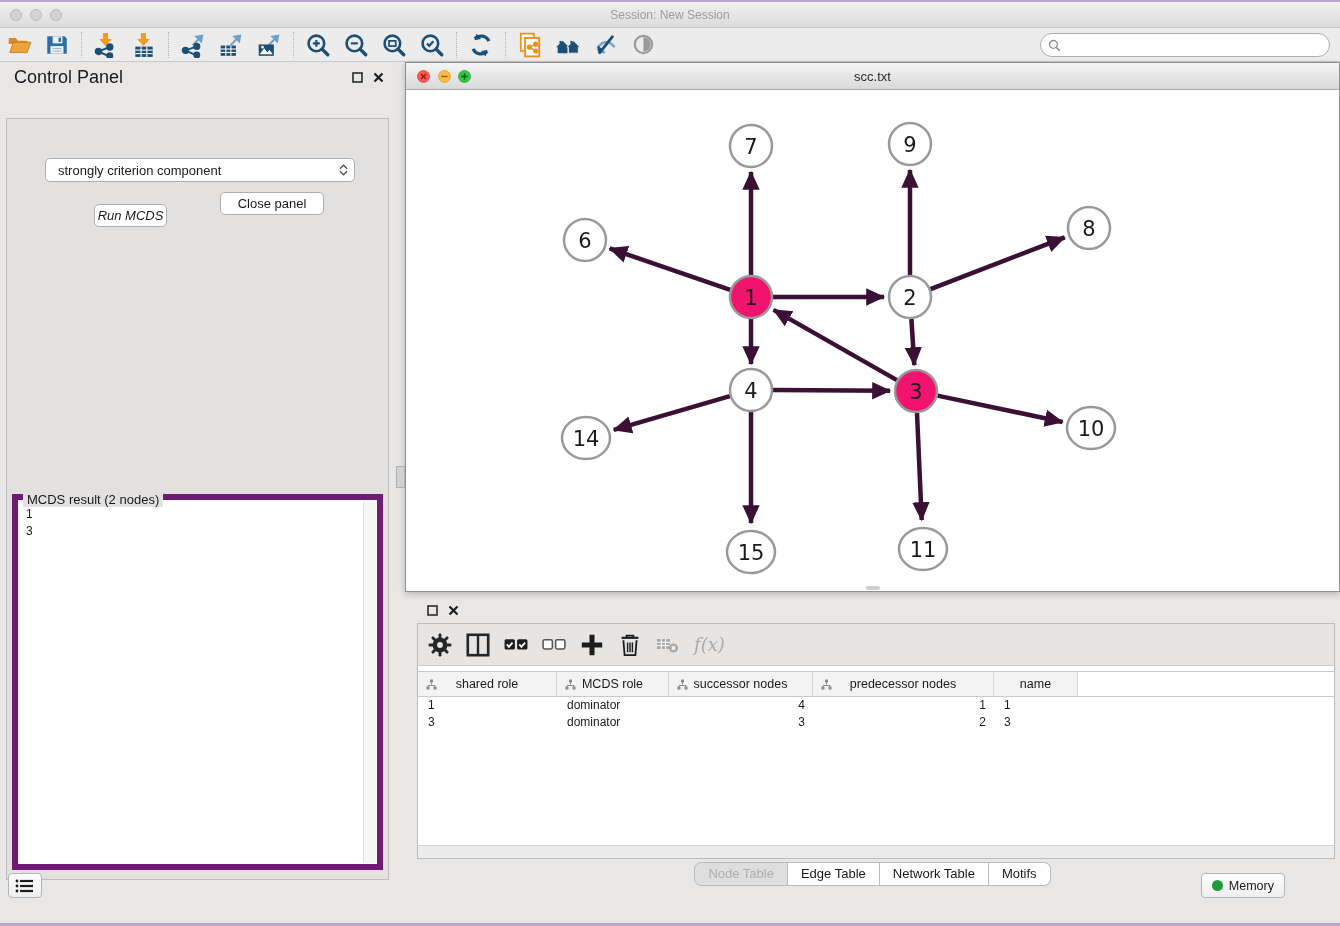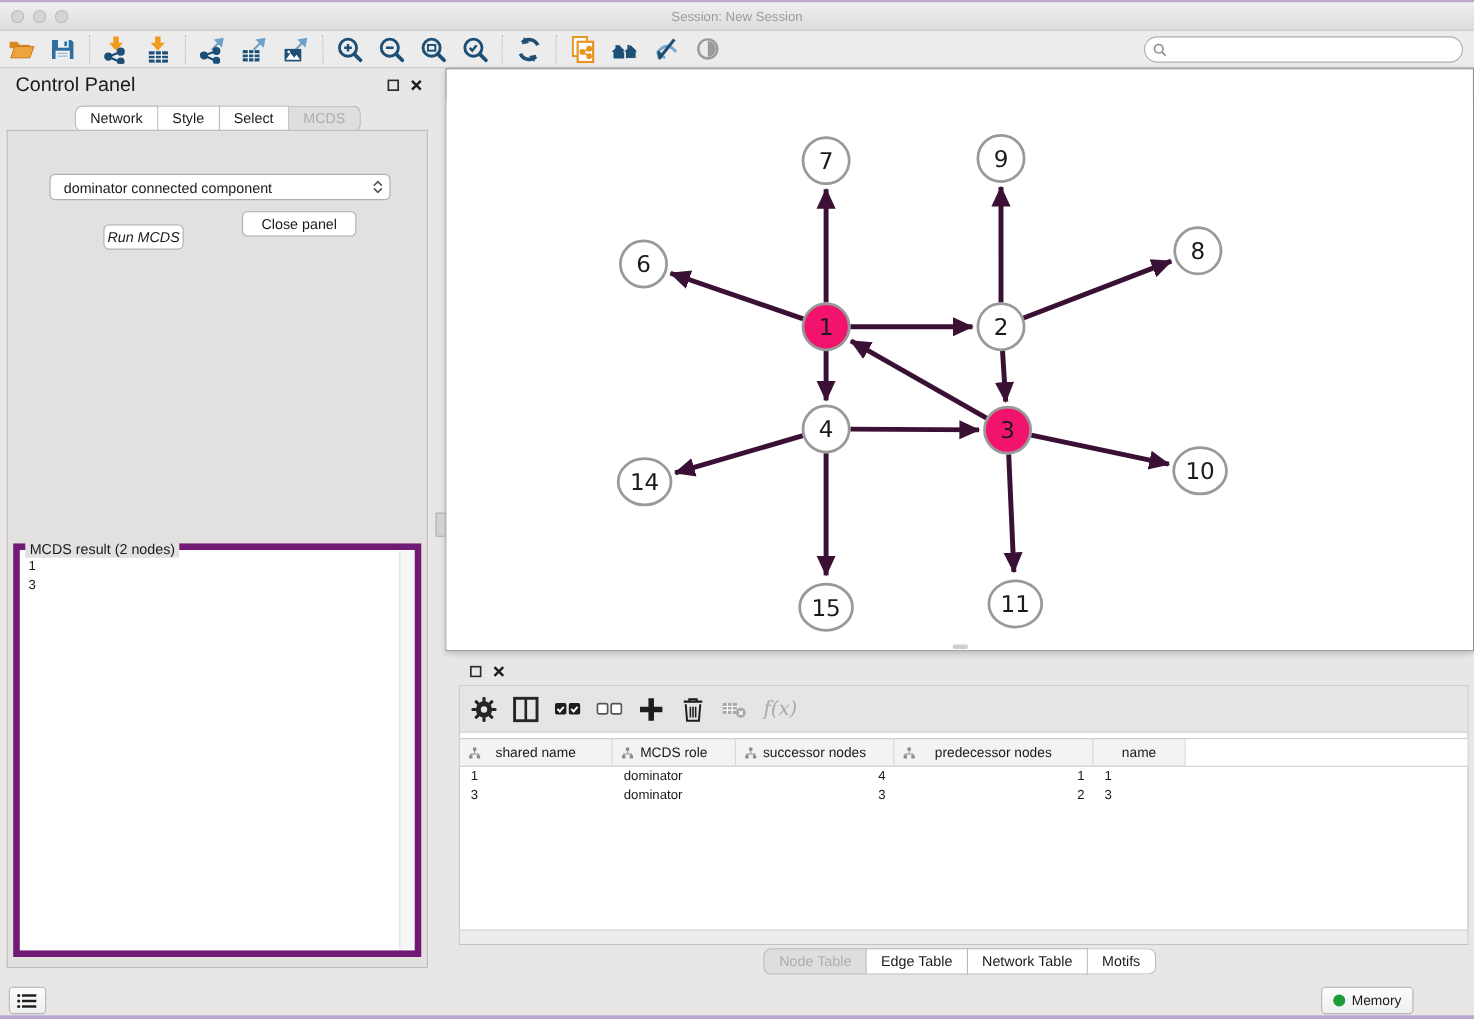--- a/index.html
+++ b/index.html
@@ -116,21 +116,21 @@
   .th-cell .tree { position:absolute; left:8px; top:7px; }
   .tp-rows { flex:1; overflow:hidden; }
   .t-row { display:grid; grid-template-columns:139px 112px 144px 181px 84px 1fr;
     height:16.5px; font-size:12px; align-items:center; }
   .td { padding:0 10px; white-space:nowrap; }
   .td.right { text-align:right; padding-right:8px; }
   .tp-hscroll { height:13px; background:#ececec; border-top:1px solid #d2d2d2; }
   .tp-tabs { position:absolute; bottom:2px; left:0; width:100%; display:flex; justify-content:center; }
 
   
-  .status-bar { position:absolute; left:0; top:888px; width:1292px; height:38px; }
+  .status-bar { position:absolute; left:0; top:864px; width:1292px; height:38px; }
   .sb-left-btn { position:absolute; left:8px; top:9px; width:34px; height:25px;
     background:linear-gradient(#fdfdfd,#eee); border:1px solid #b5b5b5; border-radius:4px;
     display:flex; align-items:center; justify-content:center; }
   .memory-btn { position:absolute; right:7px; top:9px; height:25px; padding:0 10px;
     background:linear-gradient(#fdfdfd,#efefef); border:1px solid #b5b5b5; border-radius:4px;
     display:flex; align-items:center; gap:6px; font-size:12.5px; }
   .memory-dot { width:11px; height:11px; border-radius:50%; background:#1f9c3a; }
 </style>
 </head>
 <body>
@@ -312,31 +312,23 @@
       <svg width="11" height="11">
           <rect x="1" y="1" width="9" height="9" fill="none" stroke="#2b2b2b" stroke-width="1.6"></rect>
         </svg>
     </span>
     <span class="ph-btn">
       <svg width="11" height="11">
           <path d="M1.5 1.5 L9.5 9.5 M9.5 1.5 L1.5 9.5" stroke="#1d1d1d" stroke-width="2.2"></path>
         </svg>
     </span>
   </div>
-  <div class="cp-tabs">
-    <div class="seg">
-      <div class="tab">Network</div>
-      <div class="tab">Style</div>
-      <div class="tab">Select</div>
-      <div class="tab active">MCDS</div>
-    </div>
-  </div>
   <div class="cp-body"></div>
   <div class="criterion">
-    <span>dominator connected component</span>
+    <span>strongly criterion component</span>
     <span class="stepper">
       <svg viewBox="0 0 10 6">
           <path d="M1 5 L5 1 L9 5" fill="none" stroke="#555" stroke-width="1.6"></path>
         </svg>
       <svg viewBox="0 0 10 6">
           <path d="M1 1 L5 5 L9 1" fill="none" stroke="#555" stroke-width="1.6"></path>
         </svg>
     </span>
   </div>
   <div class="btn btn-run">Run MCDS</div>
@@ -347,20 +339,37 @@
       <div>1</div>
       <div>3</div>
     </div>
     <div class="result-scroll"></div>
   </div>
 </div>
 
 <div class="splitter-handle"></div>
 
 <div class="network-window">
+  <div class="nw-titlebar">
+    <div class="nw-lights">
+      <svg viewBox="0 0 13 13">
+        <circle cx="6.5" cy="6.5" r="6" fill="#fc5753" stroke="#de423e" stroke-width="0.8"></circle>
+        <path d="M4 4 L9 9 M9 4 L4 9" stroke="#8c1713" stroke-width="1.4"></path>
+      </svg>
+      <svg viewBox="0 0 13 13">
+        <circle cx="6.5" cy="6.5" r="6" fill="#fdbc40" stroke="#dd9b33" stroke-width="0.8"></circle>
+        <path d="M3.4 6.5 H9.6" stroke="#9a5d14" stroke-width="1.5"></path>
+      </svg>
+      <svg viewBox="0 0 13 13">
+        <circle cx="6.5" cy="6.5" r="6" fill="#33c748" stroke="#27a837" stroke-width="0.8"></circle>
+        <path d="M6.5 3.2 V9.8 M3.2 6.5 H9.8" stroke="#0c6216" stroke-width="1.4"></path>
+      </svg>
+    </div>
+    <span class="nw-title">scc.txt</span>
+  </div>
   <div class="nw-canvas">
     <svg id="graph-svg" width="933" height="501" viewBox="0 0 933 501">
         <defs>
           <marker id="arrowhead" viewBox="0 0 10 10" refX="9" refY="5" markerWidth="4.4" markerHeight="4.4" orient="auto" markerUnits="strokeWidth">
             <path d="M0 0.6 L9.6 5 L0 9.4 Z" fill="#3a1135"></path>
           </marker>
         </defs>
         <line x1="345.0" y1="185.0" x2="345.0" y2="82.0" stroke="#3a1135" stroke-width="4.5" marker-end="url(#arrowhead)"></line>
         <line x1="324.2" y1="199.9" x2="203.6" y2="158.4" stroke="#3a1135" stroke-width="4.5" marker-end="url(#arrowhead)"></line>
         <line x1="367.0" y1="207.0" x2="478.0" y2="207.0" stroke="#3a1135" stroke-width="4.5" marker-end="url(#arrowhead)"></line>
@@ -509,21 +518,21 @@
     <div class="tp-headerrow">
       <div class="th-cell">
         <svg class="tree" width="11" height="11" viewBox="0 0 11 11">
             <g fill="#8a8a8a">
               <rect x="4" y="0.5" width="3" height="3"></rect>
               <rect x="0.5" y="7.5" width="3" height="3"></rect>
               <rect x="7.5" y="7.5" width="3" height="3"></rect>
             </g>
             <path d="M5.5 3.5 V5.5 M2 7.5 V6.5 H9 V7.5" stroke="#8a8a8a" fill="none"></path>
           </svg>
-        <span>shared name</span>
+        <span>shared role</span>
       </div>
       <div class="th-cell">
         <svg class="tree" width="11" height="11" viewBox="0 0 11 11">
             <g fill="#8a8a8a">
               <rect x="4" y="0.5" width="3" height="3"></rect>
               <rect x="0.5" y="7.5" width="3" height="3"></rect>
               <rect x="7.5" y="7.5" width="3" height="3"></rect>
             </g>
             <path d="M5.5 3.5 V5.5 M2 7.5 V6.5 H9 V7.5" stroke="#8a8a8a" fill="none"></path>
           </svg>

